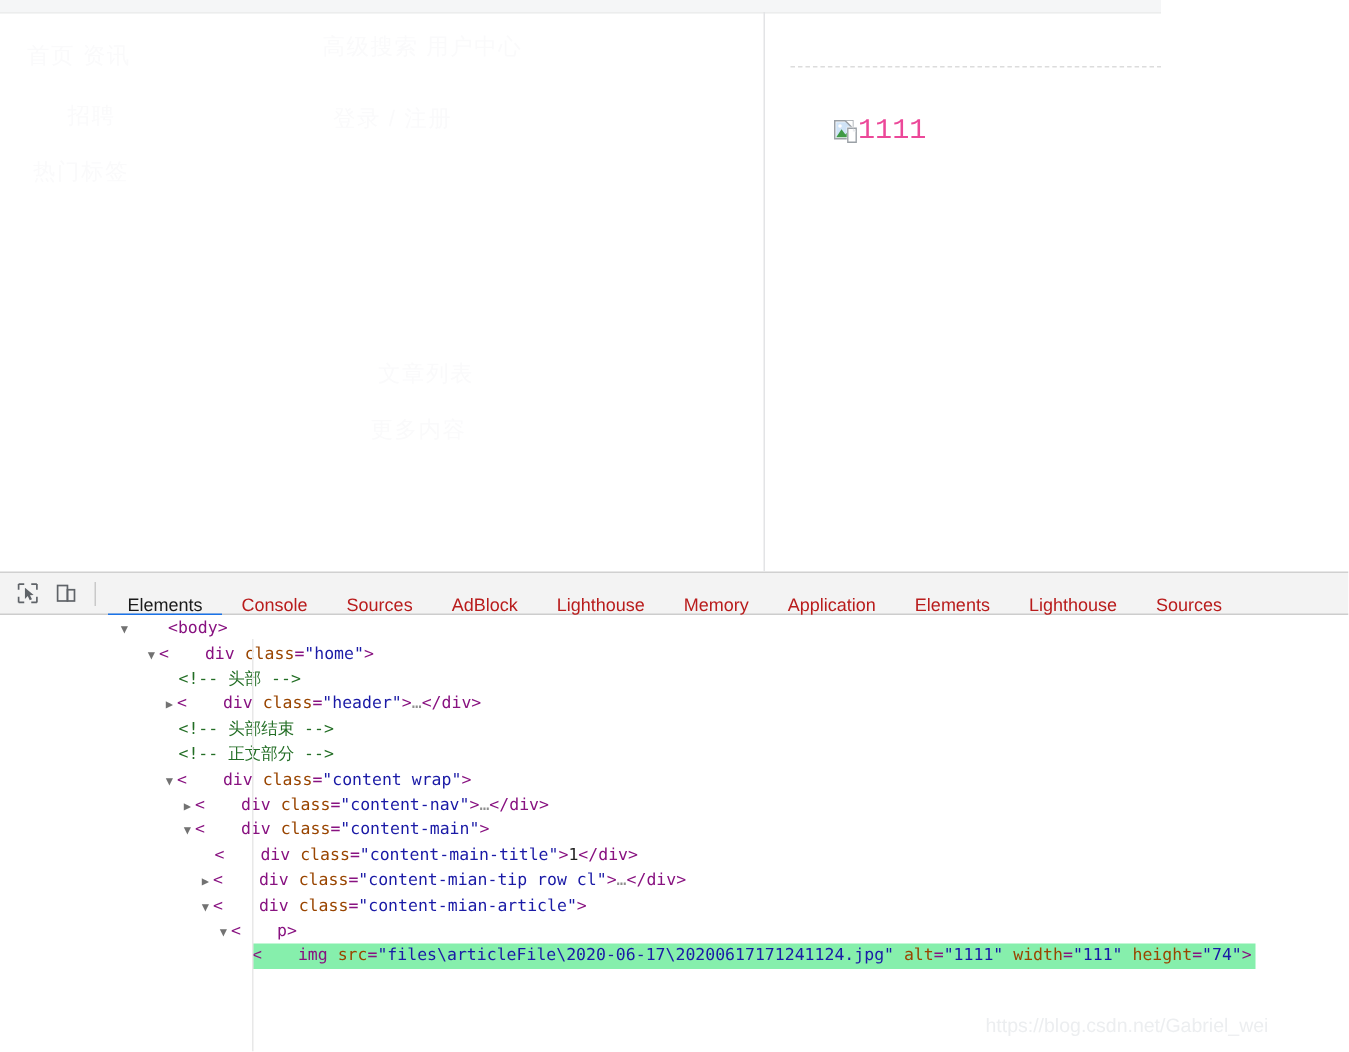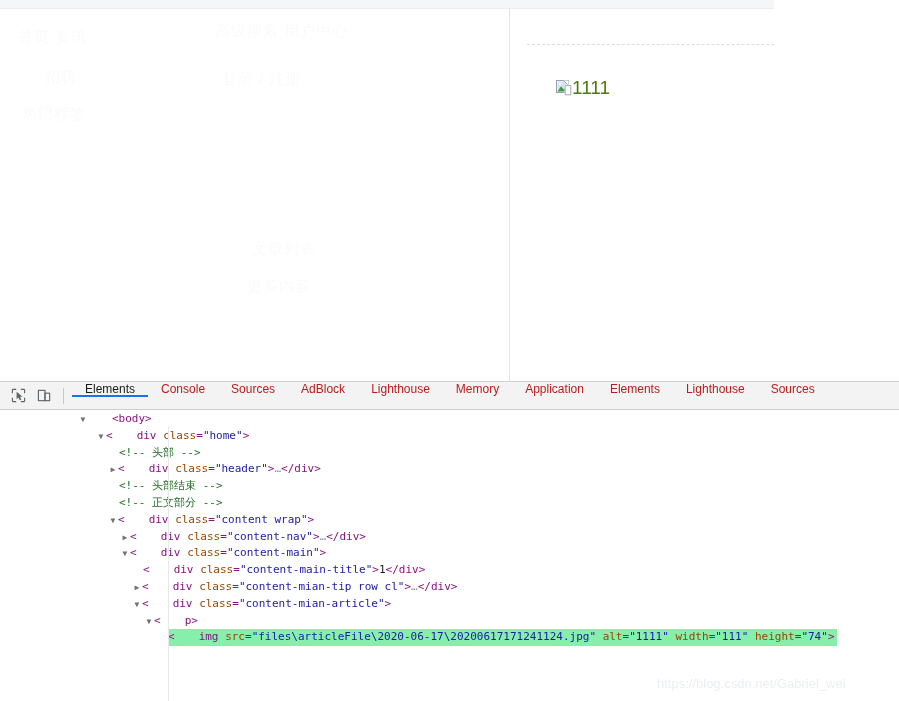--- a/index.html
+++ b/index.html
@@ -78,23 +78,23 @@
   }
   .broken-img {
     width: 16px;
     height: 16px;
     display: inline-block;
     vertical-align: middle;
     flex: 0 0 auto;
   }
   #alt-text {
     font-size: 19px;
-    color: #4d7c0f;
+    color: #ec4899;
     line-height: 1;
-    font-family: Liberation Sans, sans-serif;
+    font-family: Liberation Mono, monospace;
   }
 
   
   #devtools {
     position: absolute;
     left: 0;
     top: 381px;
     width: 899px;
     height: 320px;
     background: #ffffff;
@@ -119,21 +119,21 @@
     cursor: pointer;
   }
   .toolbar-sep {
     width: 1px;
     height: 16px;
     background: #c9c9c9;
     margin: 0 8px 0 6px;
   }
   #tabs {
     display: flex;
-    align-items: flex-start;
+    align-items: flex-end;
     height: 28px;
   }
   .tab {
     display: flex;
     align-items: center;
     padding: 0 13px;
     font-size: 12px;
     color: #b91c1c;
     white-space: nowrap;
     cursor: pointer;

